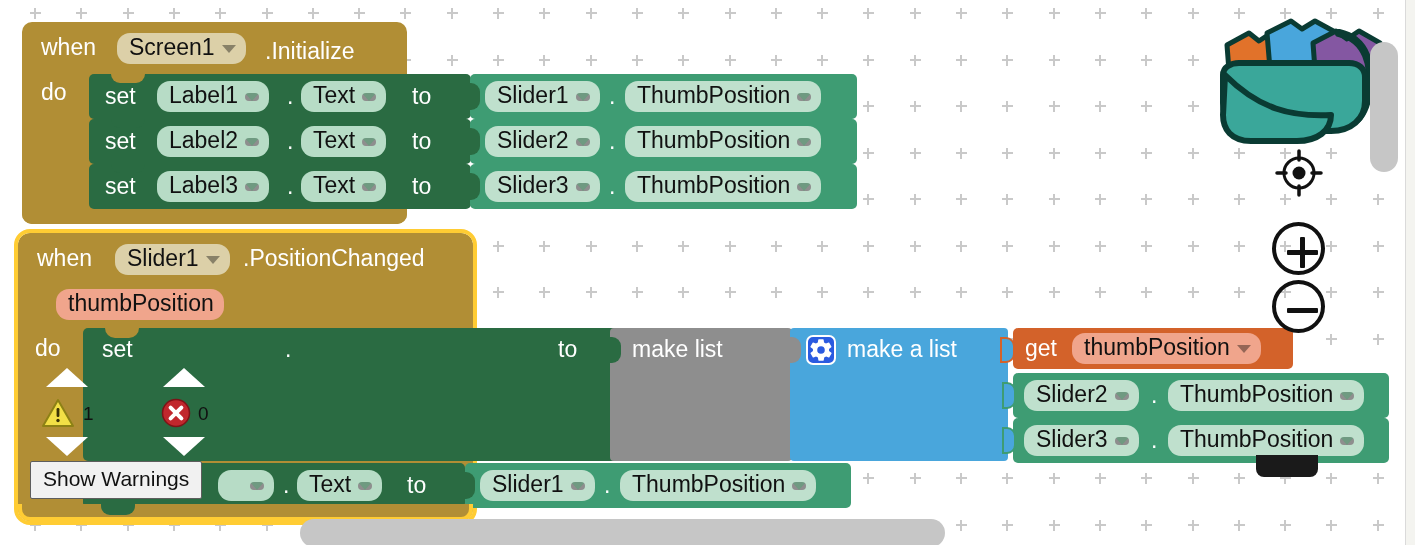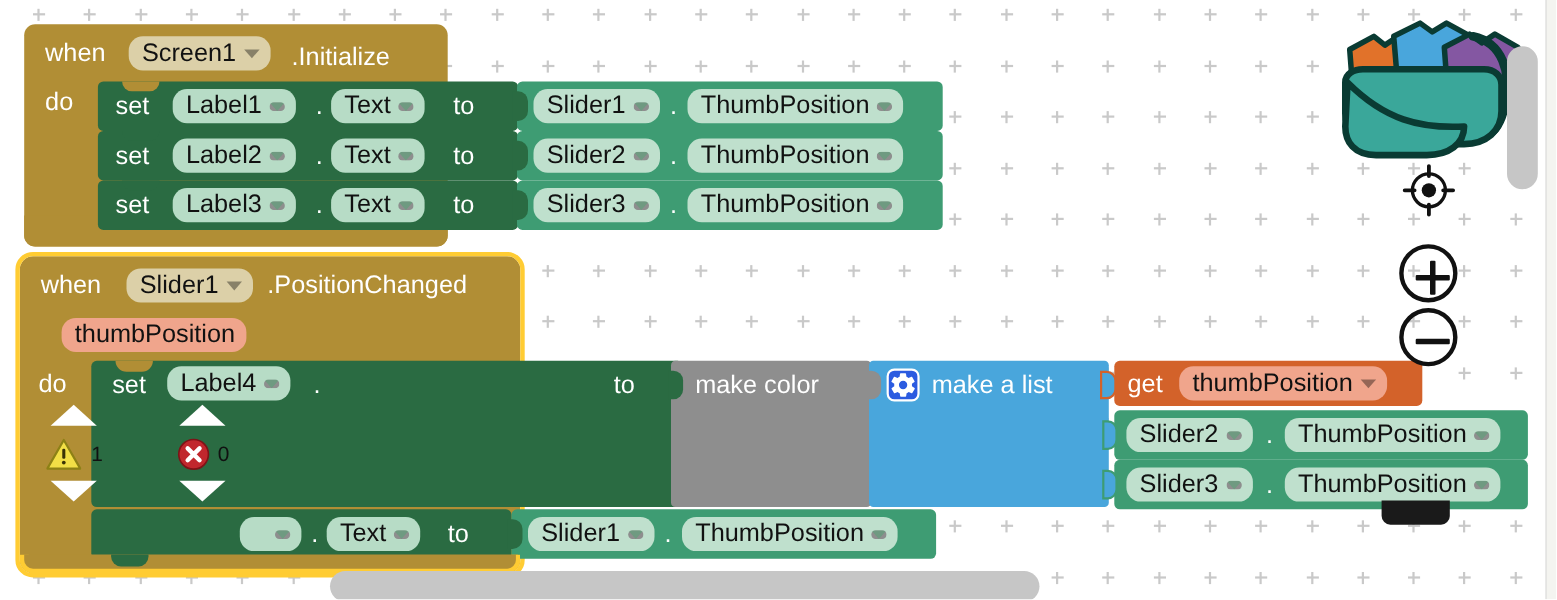--- a/index.html
+++ b/index.html
@@ -540,30 +540,26 @@
   <div class="blk field salmon" style="left:56px;top:289px;">
     <span>thumbPosition</span>
   </div>
 
   <div class="blk lbl" style="left:35px;top:337px;">do</div>
 
   <div class="blk stmt" style="left:83px;top:328px;width:538px;height:133px;border-radius:5px 5px 5px 5px;"></div>
   <div class="blk" style="left:105px;top:328px;width:34px;height:10px;background:#b18e35;border-radius:0 0 10px 10px;"></div>
 
   <div class="blk lbl" style="left:102px;top:338px;">set</div>
-  <div class="blk field green" style="left:152px;top:333px;">
-    <span>Label4</span>
-    <span class="caret grey"></span>
-  </div>
   <div class="blk lbl" style="left:285px;top:338px;">.</div>
   <div class="blk lbl" style="left:558px;top:338px;">to</div>
 
   <div class="blk grey" style="left:610px;top:328px;width:182px;height:133px;"></div>
   <div class="blk" style="left:608px;top:337px;width:13px;height:26px;background:#2a6b42;border-radius:0 9px 9px 0;"></div>
-  <div class="blk lbl" style="left:632px;top:338px;">make color</div>
+  <div class="blk lbl" style="left:632px;top:338px;">make list</div>
 
   <div class="blk listblk" style="left:790px;top:328px;width:218px;height:133px;"></div>
   <div class="blk" style="left:788px;top:337px;width:13px;height:26px;background:#8e8e8e;border-radius:0 9px 9px 0;"></div>
   <div class="blk" style="left:806px;top:335px;width:30px;height:30px;background:#2b5be0;border-radius:7px;border:2px solid #fff;box-sizing:border-box;">
     <svg width="26" height="26" viewBox="0 0 24 24" style="display:block;margin:0px auto;">
       <path fill="#ffffff" d="M19.4 13a7.6 7.6 0 0 0 .05-1 7.6 7.6 0 0 0-.06-1l2.1-1.6a.5.5 0 0 0 .12-.64l-2-3.46a.5.5 0 0 0-.6-.22l-2.47 1a7.3 7.3 0 0 0-1.72-1l-.38-2.6a.5.5 0 0 0-.5-.42h-4a.5.5 0 0 0-.5.42l-.37 2.6a7.6 7.6 0 0 0-1.73 1l-2.46-1a.5.5 0 0 0-.61.22l-2 3.46a.5.5 0 0 0 .12.64L4.6 11a7.9 7.9 0 0 0 0 2l-2.1 1.62a.5.5 0 0 0-.12.64l2 3.46c.12.22.38.3.6.22l2.47-1a7.3 7.3 0 0 0 1.72 1l.38 2.6c.04.24.25.42.5.42h4c.25 0 .46-.18.5-.42l.38-2.6a7.6 7.6 0 0 0 1.72-1l2.47 1c.23.08.49 0 .6-.22l2-3.46a.5.5 0 0 0-.12-.64zM12 15.5A3.5 3.5 0 1 1 15.5 12 3.5 3.5 0 0 1 12 15.5z"></path>
     </svg>
   </div>
   <div class="blk lbl" style="left:847px;top:338px;">make a list</div>
 
@@ -641,20 +637,21 @@
   <div class="blk lbl" style="left:604px;top:474px;">.</div>
   <div class="blk field lgreen" style="left:620px;top:470px;">
     <span>ThumbPosition</span>
     <span class="caret grey"></span>
   </div>
 
   <div class="blk" style="left:18px;top:504px;width:455px;height:17px;background:#b18e35;border-radius:0 0 12px 12px;
               border:4px solid #ffcc33;border-top:none;box-sizing:border-box;"></div>
   <div class="blk" style="left:101px;top:504px;width:34px;height:11px;background:#2a6b42;border-radius:0 0 9px 9px;"></div>
 
+  <div class="blk showwarn" style="left:30px;top:461px;">Show Warnings</div>
 
   <div class="blk" style="left:1205px;top:5px;width:180px;height:160px;">
     <svg width="180" height="160" viewBox="0 0 180 160">
 
       <path d="M22 40 l22 -12 l10 8 l12 -8 l20 12 l-6 48 l-54 4 z" fill="#e1722a" stroke="#0a3b33" stroke-width="5" stroke-linejoin="round"></path>
       <path d="M62 28 l24 -12 l11 8 l13 -8 l22 12 l-5 56 l-60 4 z" fill="#49a6dc" stroke="#0a3b33" stroke-width="5" stroke-linejoin="round"></path>
       <path d="M108 38 l23 -12 l11 8 l12 -8 l21 12 l-7 50 l-56 4 z" fill="#8457a2" stroke="#0a3b33" stroke-width="5" stroke-linejoin="round"></path>
 
       <path d="M134 28 c28 6 34 34 30 58 c-3 18 -8 26 -14 30" fill="none" stroke="#0a3b33" stroke-width="8" stroke-linecap="round"></path>
 

